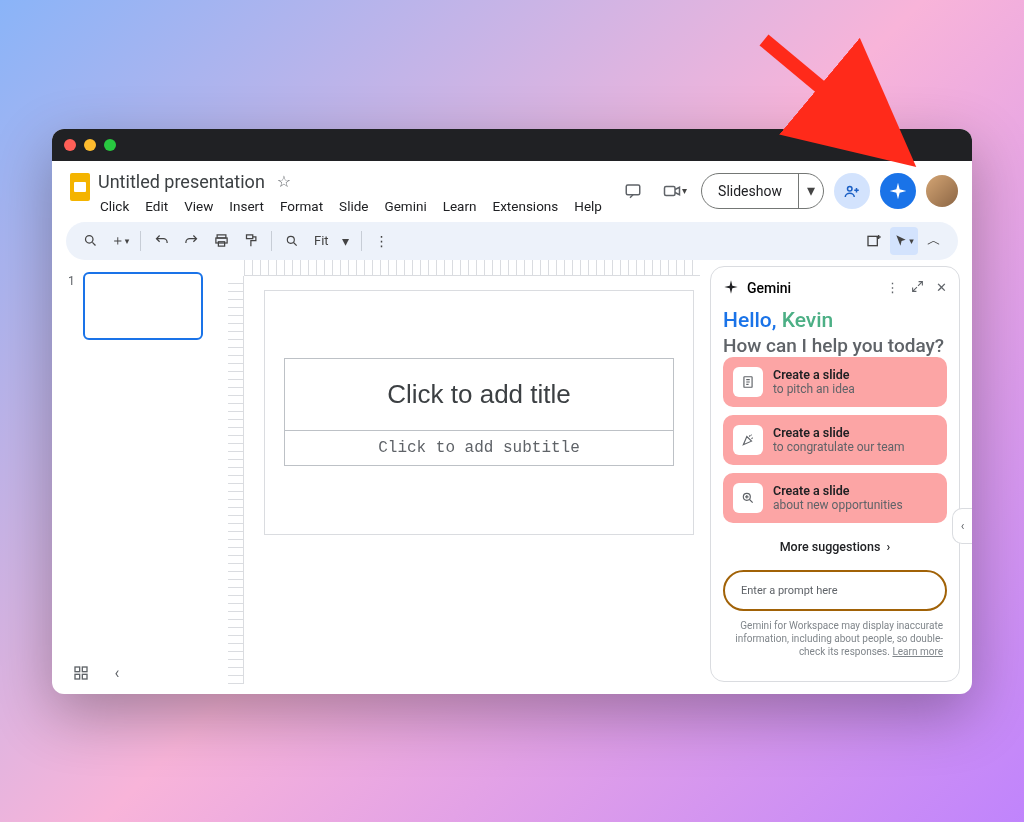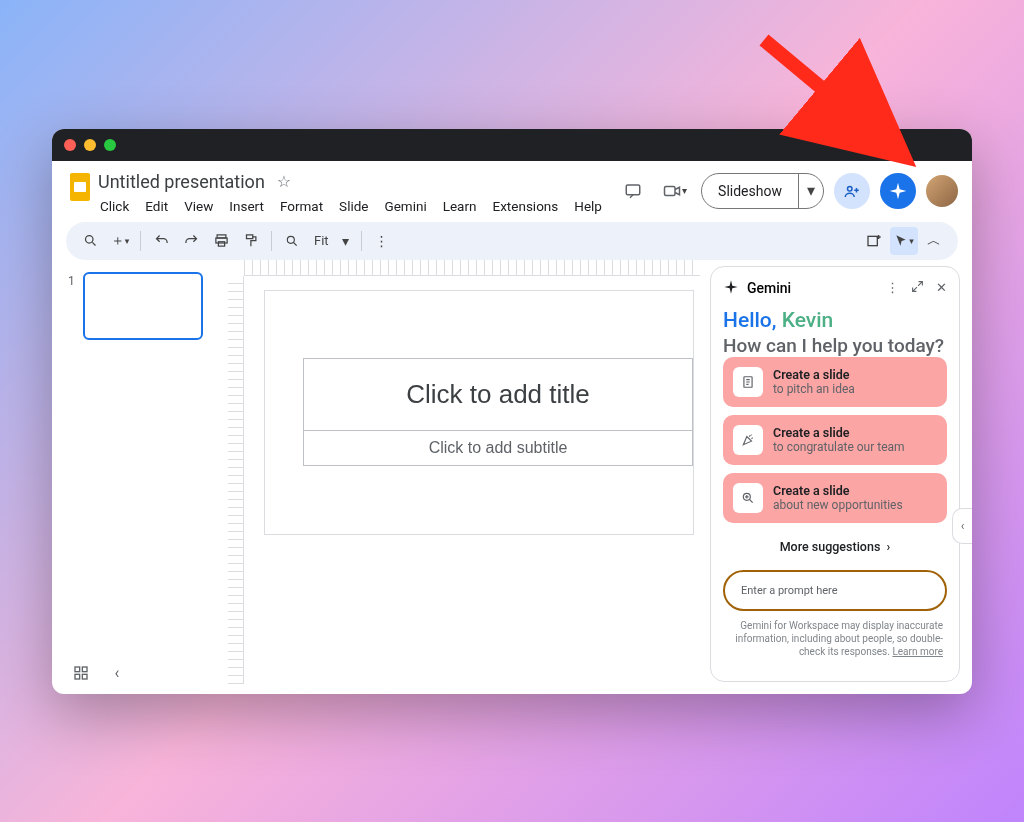--- a/index.html
+++ b/index.html
@@ -63,23 +63,23 @@
   .workspace { flex:1;display:flex;overflow:hidden; }
   .thumbs { width:170px;padding:12px 8px 8px 16px; }
   .thumb-row { display:flex;gap:8px; }
   .thumb-num { font-size:12px;color:#5f6368;padding-top:2px; }
   .thumb { width:120px;height:68px;background:#fff;border:2px solid #1a73e8;border-radius:6px; }
 
   .canvas-area { flex:1;position:relative;padding:0 10px 10px 0;display:flex; }
   .ruler-h { position:absolute;top:0;left:22px;right:10px;height:16px;background:repeating-linear-gradient(90deg,#dadce0 0,#dadce0 1px,transparent 1px,transparent 8px);border-bottom:1px solid #dadce0; }
   .ruler-v { position:absolute;top:16px;left:6px;bottom:10px;width:16px;background:repeating-linear-gradient(0deg,#dadce0 0,#dadce0 1px,transparent 1px,transparent 8px);border-right:1px solid #dadce0; }
   .slide-wrap { margin:30px 0 0 36px;flex:1;display:flex;justify-content:center;align-items:flex-start; }
-  .slide { width:430px;height:245px;background:#fff;border:1px solid #dadce0;display:flex;flex-direction:column;align-items:flex-end;justify-content:center;gap:0; }
+  .slide { width:430px;height:245px;background:#fff;border:1px solid #dadce0;display:flex;flex-direction:column;align-items:center;justify-content:center;gap:0; }
   .title-box { width:390px;border:1px solid #bdc1c6;padding:20px 10px;text-align:center;font-size:26px;color:#3c4043;font-family:Arial; }
-  .sub-box { width:390px;border:1px solid #bdc1c6;border-top:none;padding:8px 10px;text-align:center;font-size:16px;color:#5f6368;font-family:Liberation Sans, sans-serif; }
+  .sub-box { width:390px;border:1px solid #bdc1c6;border-top:none;padding:8px 10px;text-align:center;font-size:16px;color:#5f6368;font-family:Liberation Mono, monospace; }
 
   .gemini-panel {
     width:250px;margin:6px 12px 12px 0;background:#fff;border:1px solid #dadce0;border-radius:14px;
     display:flex;flex-direction:column;padding:12px 12px 8px 12px;font-size:13px;
   }
   .gp-header { display:flex;align-items:center;gap:8px;margin-bottom:10px; }
   .gp-title { font-weight:500;font-size:14px; }
   .gp-hdr-icons { margin-left:auto;display:flex;gap:12px;color:#5f6368; }
   .gp-hello { font-size:21px;font-weight:500;line-height:1.2;margin-bottom:2px; }
   .gp-hello .h1 { color:#1a73e8; }

